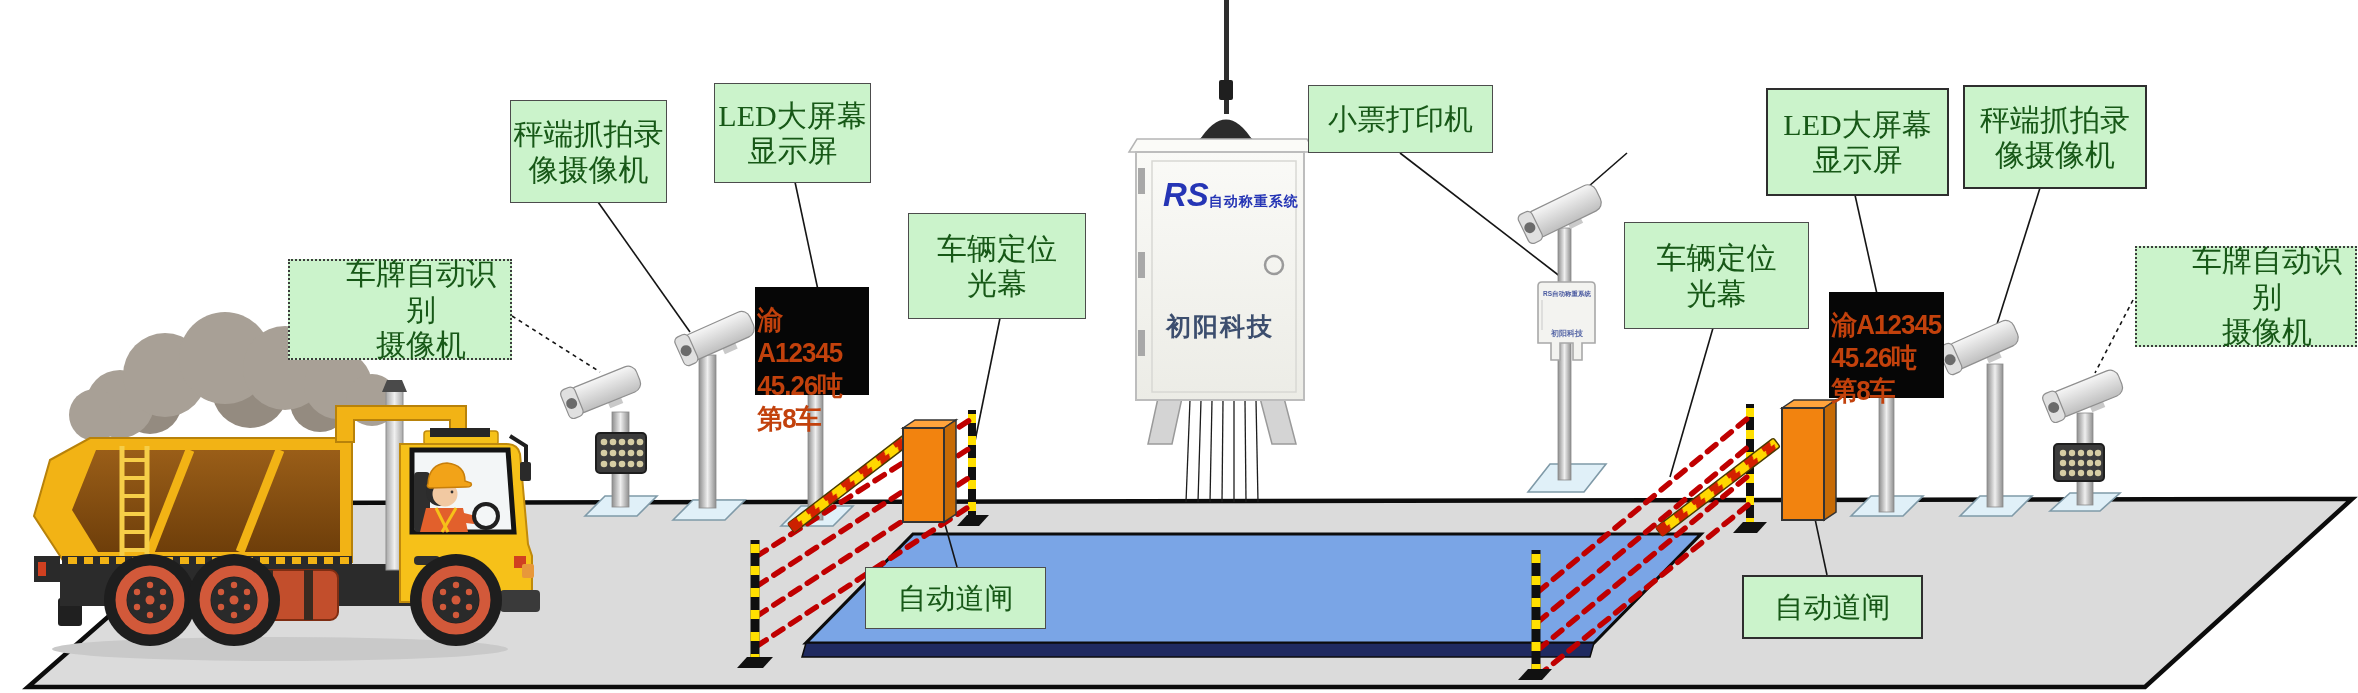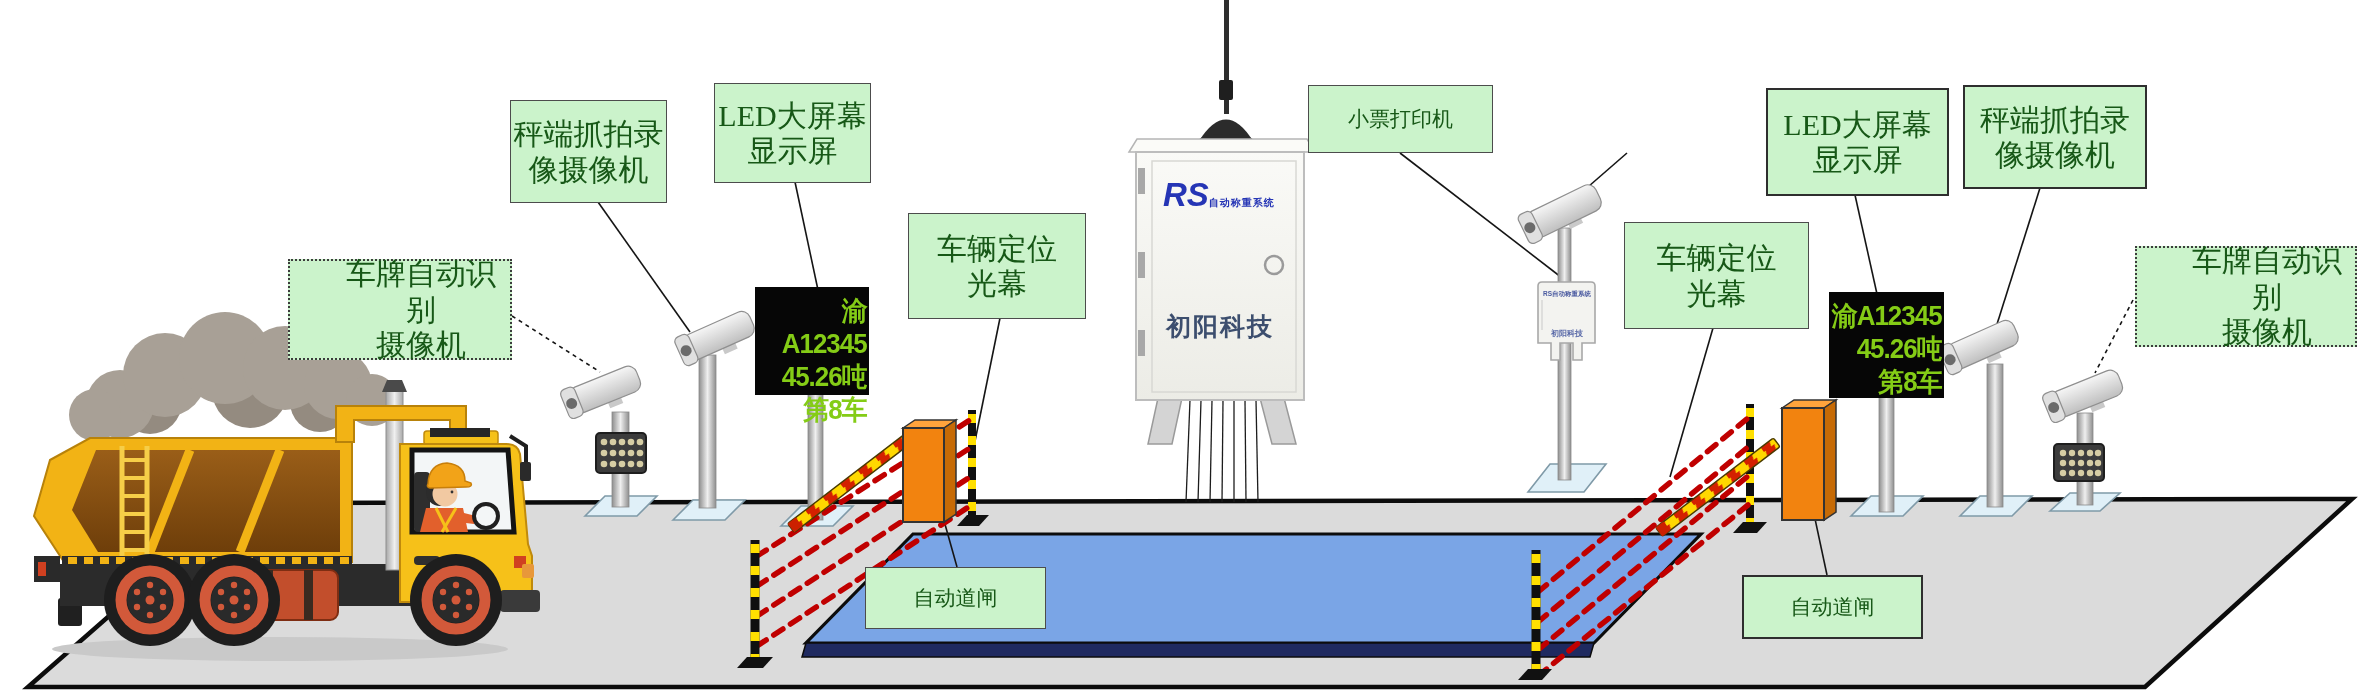--- a/index.html
+++ b/index.html
@@ -6,28 +6,28 @@
   .stage{position:relative;width:2358px;height:693px;background:#ffffff;overflow:hidden;
          font-family:"Liberation Serif","DejaVu Serif",serif;}
   .stage svg{position:absolute;left:0;top:0;z-index:1;}
   .lbl{position:absolute;z-index:4;background:#CBF3CB;color:#175817;
        display:flex;align-items:center;justify-content:center;text-align:center;
        white-space:pre-line;box-sizing:border-box;line-height:1.18;
        font-family:"Liberation Serif","DejaVu Serif",serif;}
   .b1{border:1.5px solid #4c4c4c;}
   .b2{border:2.5px solid #2e2e2e;}
   .dot{border:2px dotted #3c3c3c;padding-left:42px;}
-  .fs30{font-size:30px;} .fs31{font-size:21px;}
-  .ledboard{position:absolute;z-index:3;background:#060606;color:#84cc16;
+  .fs30{font-size:30px;} .fs31{font-size:29px;}
+  .ledboard{position:absolute;z-index:3;background:#060606;color:#c2410c;
             font-family:"Liberation Sans","DejaVu Sans",sans-serif;font-weight:bold;
-            text-align:right;padding-top:8px;box-sizing:border-box;}
+            text-align:left;padding-top:17px;box-sizing:border-box;}
   .ledboard span{display:block;font-size:27px;line-height:33px;letter-spacing:-1px;transform:scaleX(.96);}
   .cabtext{position:absolute;z-index:3;color:#2535B5;font-family:"Liberation Sans","DejaVu Sans",sans-serif;}
   .cab-rs{font-style:italic;font-weight:bold;font-size:33px;line-height:30px;margin-top:40px;}
-  .cab-suffix{font-weight:bold;font-size:10px;letter-spacing:1px;}
+  .cab-suffix{font-weight:bold;font-size:14px;letter-spacing:1px;}
   .cab-co{position:absolute;z-index:3;color:#3C4E6E;font-weight:bold;font-size:25px;
           letter-spacing:2px;text-align:center;font-family:"Liberation Sans","DejaVu Sans",sans-serif;}
   .pr-brand{position:absolute;z-index:3;color:#4A5AA0;font-size:6.5px;font-weight:bold;
             font-family:"Liberation Sans","DejaVu Sans",sans-serif;}
   .pr-co{position:absolute;z-index:3;color:#5A6AA8;font-size:8px;font-weight:bold;text-align:center;
          font-family:"Liberation Sans","DejaVu Sans",sans-serif;}
 </style>
 </head>
 <body>
 

